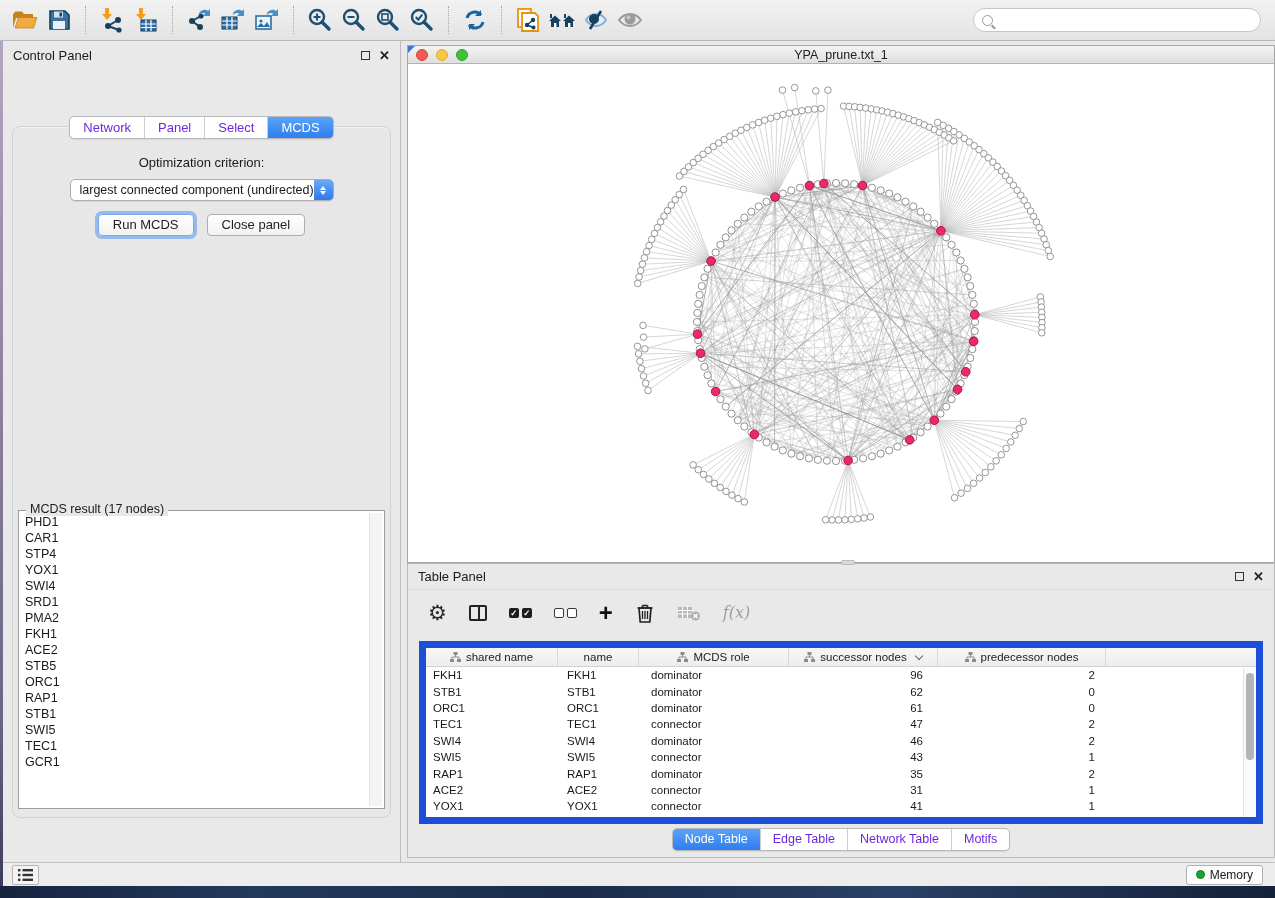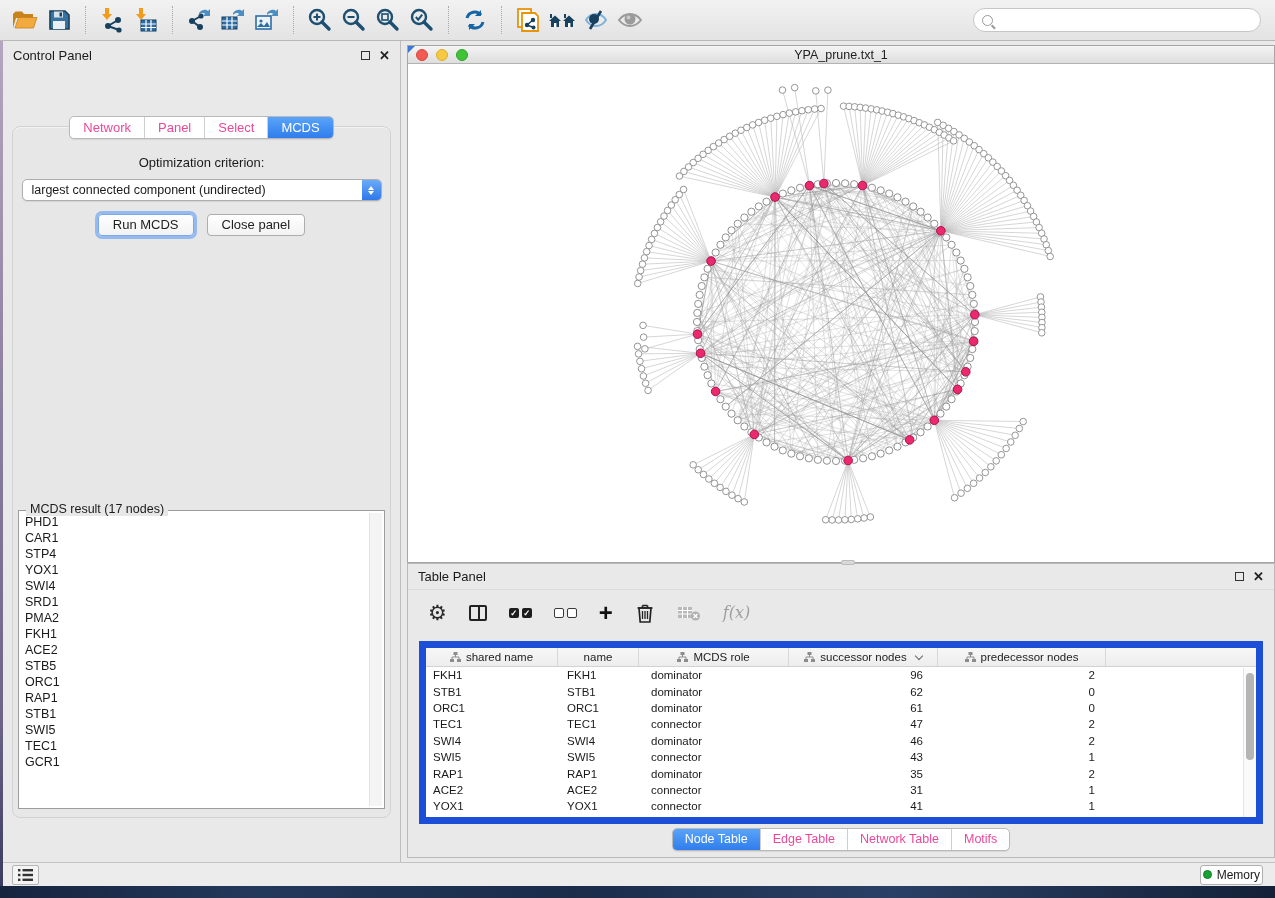--- a/index.html
+++ b/index.html
@@ -34,26 +34,26 @@
   .cp-title { font-size:13px; }
   .win-icons { margin-left:auto; display:flex; gap:9px; align-items:center; }
   .wi-float { width:9px; height:9px; border:1.6px solid #333; }
   .wi-close { font-size:13px; font-weight:bold; color:#222; line-height:9px; }
   .cp-inner { position:absolute; left:9px; right:9px; top:85px; bottom:44px;
     border:1px solid #d2d2d2; border-radius:8px; background:#e7e7e7;
     box-shadow:inset 0 1px 0 #f3f3f3; }
   .cp-tabs { position:absolute; top:-11px; left:0; right:0; display:flex; justify-content:center; }
   .seg { display:inline-flex; background:#fff; border:1px solid #b9b9b9; border-radius:5px; overflow:hidden;
     box-shadow:0 1px 1px rgba(0,0,0,.08); }
-  .seg .tab { padding:2px 13px; font-size:13px; color:#ec4899; border-left:1px solid #cfcfcf; line-height:17px; }
+  .seg .tab { padding:2px 13px; font-size:13px; color:#6d28d9; border-left:1px solid #cfcfcf; line-height:17px; }
   .seg .tab:first-child { border-left:none; }
   .seg .tab.active { background:linear-gradient(#59a4f8,#2f7ded); color:#fff; }
   .opt-label { text-align:center; font-size:13px; margin-top:28px; }
   .select-row { display:flex; justify-content:center; margin-top:9px; }
-  .mac-select { width:360px; height:22px; background:#fff; border:1px solid #aeaeae; border-radius:5px;
+  .mac-select { width:264px; height:22px; background:#fff; border:1px solid #aeaeae; border-radius:5px;
     display:flex; align-items:center; position:relative; box-shadow:0 1px 1px rgba(0,0,0,.08); }
   .mac-select .val { font-size:12.5px; padding-left:9px; flex:1; white-space:nowrap; overflow:hidden; }
   .mac-select .stepper { width:19px; height:100%; border-radius:0 4px 4px 0;
     background:linear-gradient(#6aaaf8,#2e79ea); display:flex; flex-direction:column;
     align-items:center; justify-content:center; gap:1px; }
   .stepper .up, .stepper .dn { width:0; height:0; border-left:3.5px solid transparent; border-right:3.5px solid transparent; }
   .stepper .up { border-bottom:4.5px solid #fff; }
   .stepper .dn { border-top:4.5px solid #fff; }
   .btn-row { display:flex; justify-content:center; gap:13px; margin-top:13px;align-items:center; }
   .mac-btn { background:linear-gradient(#ffffff,#f2f2f2); border:1px solid #adadad; border-radius:4px;
@@ -124,21 +124,21 @@
 
   .tp-tabs { position:absolute; bottom:6px; left:0; right:0; display:flex; justify-content:center; }
   .tp-tabs .tab { padding:2px 12px; font-size:12.5px; }
 
   
   .statusbar { position:absolute; left:3px; right:0; bottom:12px; height:24px; background:#ececec;
     border-top:1px solid #c2c2c2; z-index:6; display:flex; align-items:center; }
   .list-btn { width:27px; height:20px; margin-left:9px; border:1px solid #b5b5b5; background:#f4f4f4;
     border-radius:2px; display:flex; align-items:center; justify-content:center; }
   .memory-btn { margin-left:auto; margin-right:12px; height:20px; border:1px solid #b0b0b0; background:#fdfdfd;
-    border-radius:3px; display:flex; align-items:center; gap:5px; padding:0 2px; font-size:12px; }
+    border-radius:3px; display:flex; align-items:center; gap:5px; padding:0 9px; font-size:12px; }
   .mem-dot { width:9px; height:9px; border-radius:50%; background:#18a333; border:1px solid #0d7d24; }
 
   svg { display:block; }
 </style>
 </head>
 <body>
 
 <div class="wall-left"></div>
 <div class="wall-bottom"></div>
 

